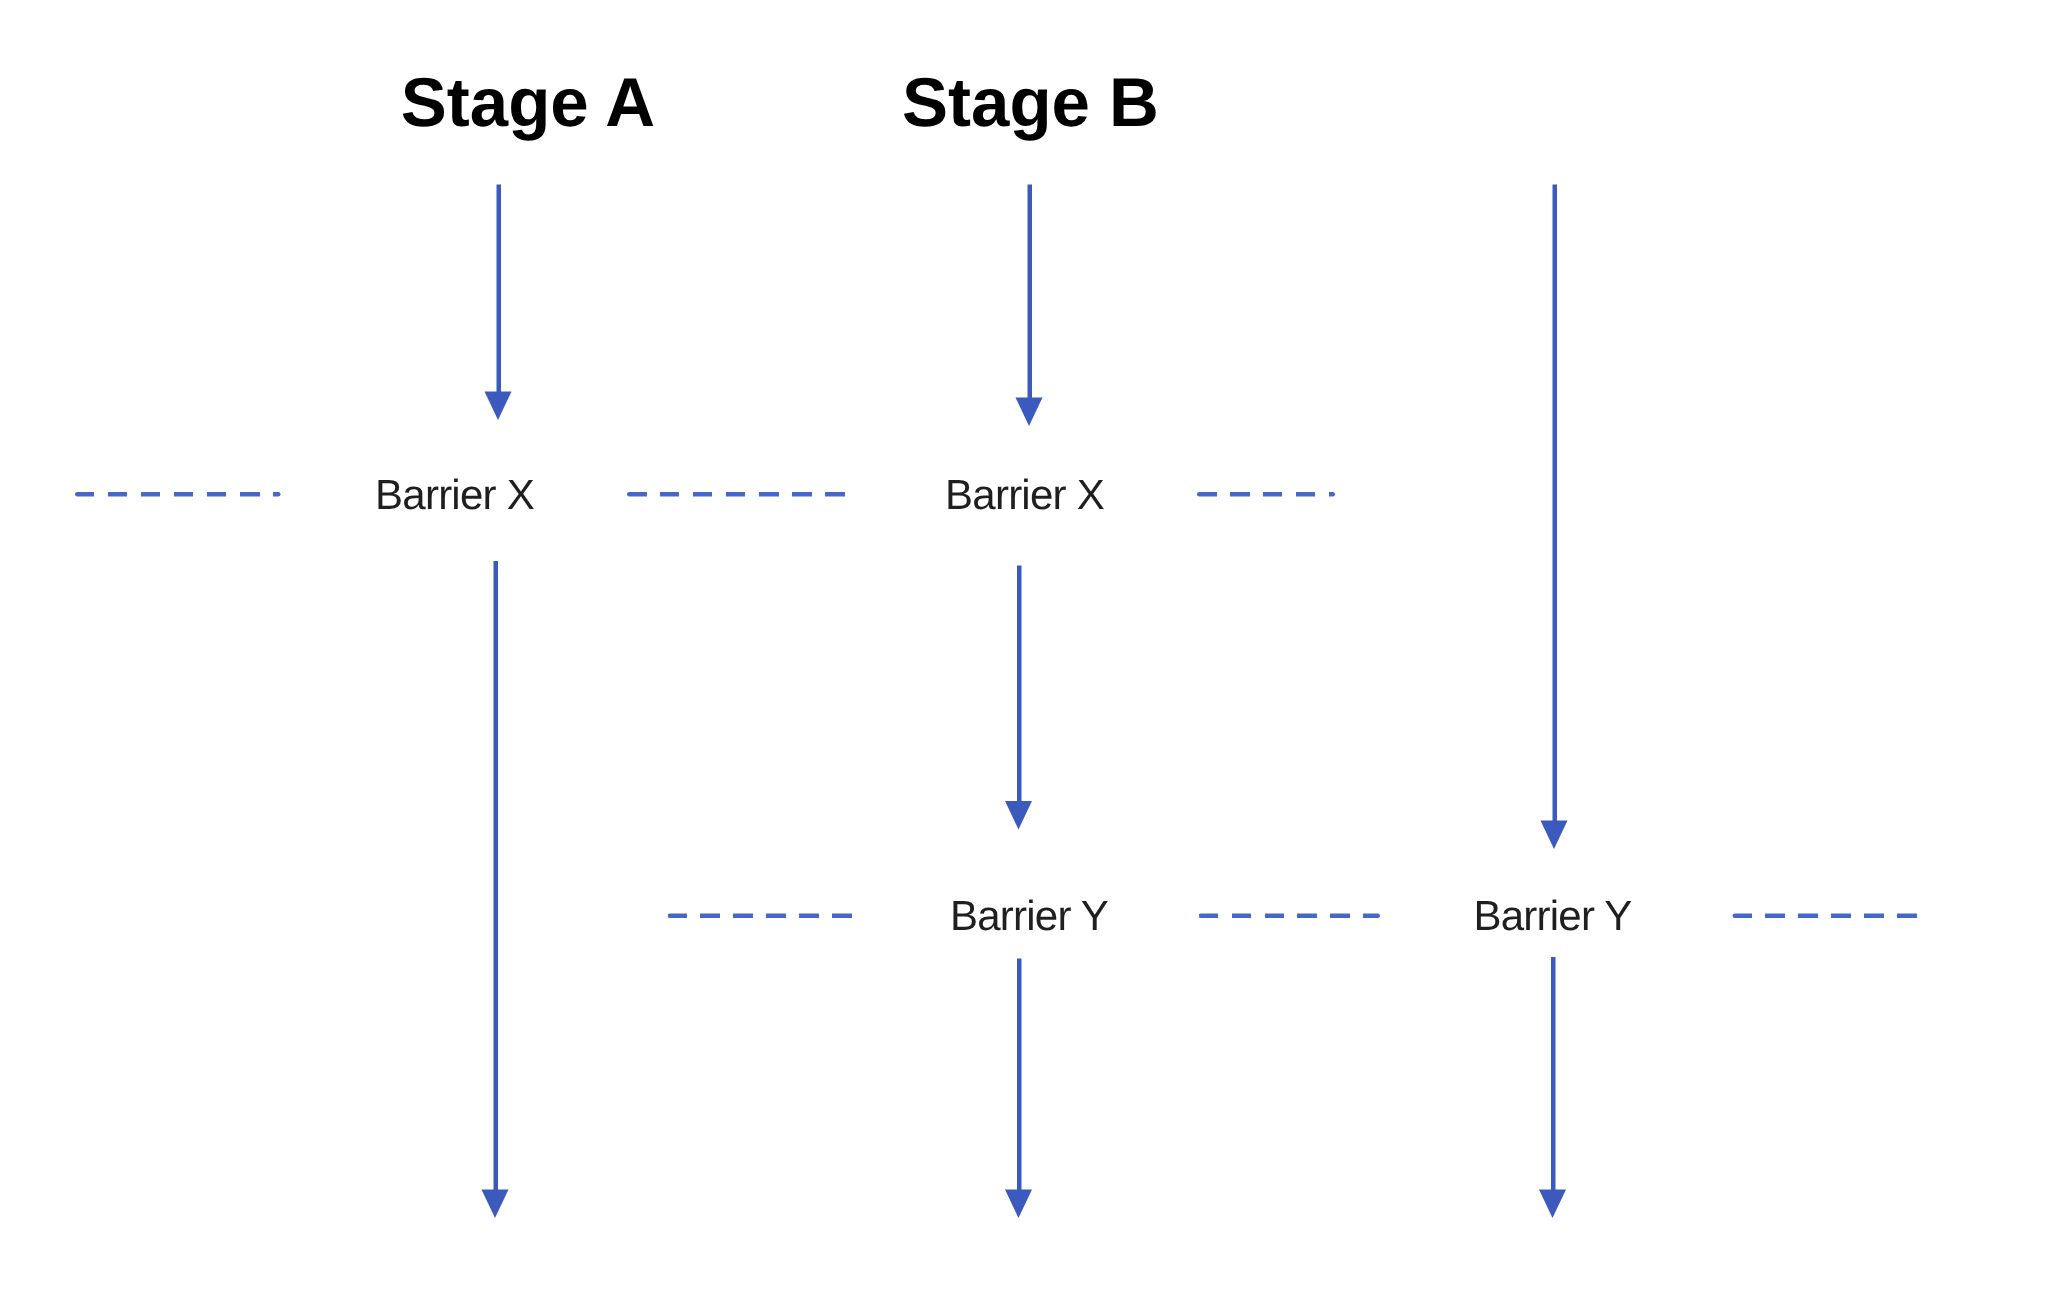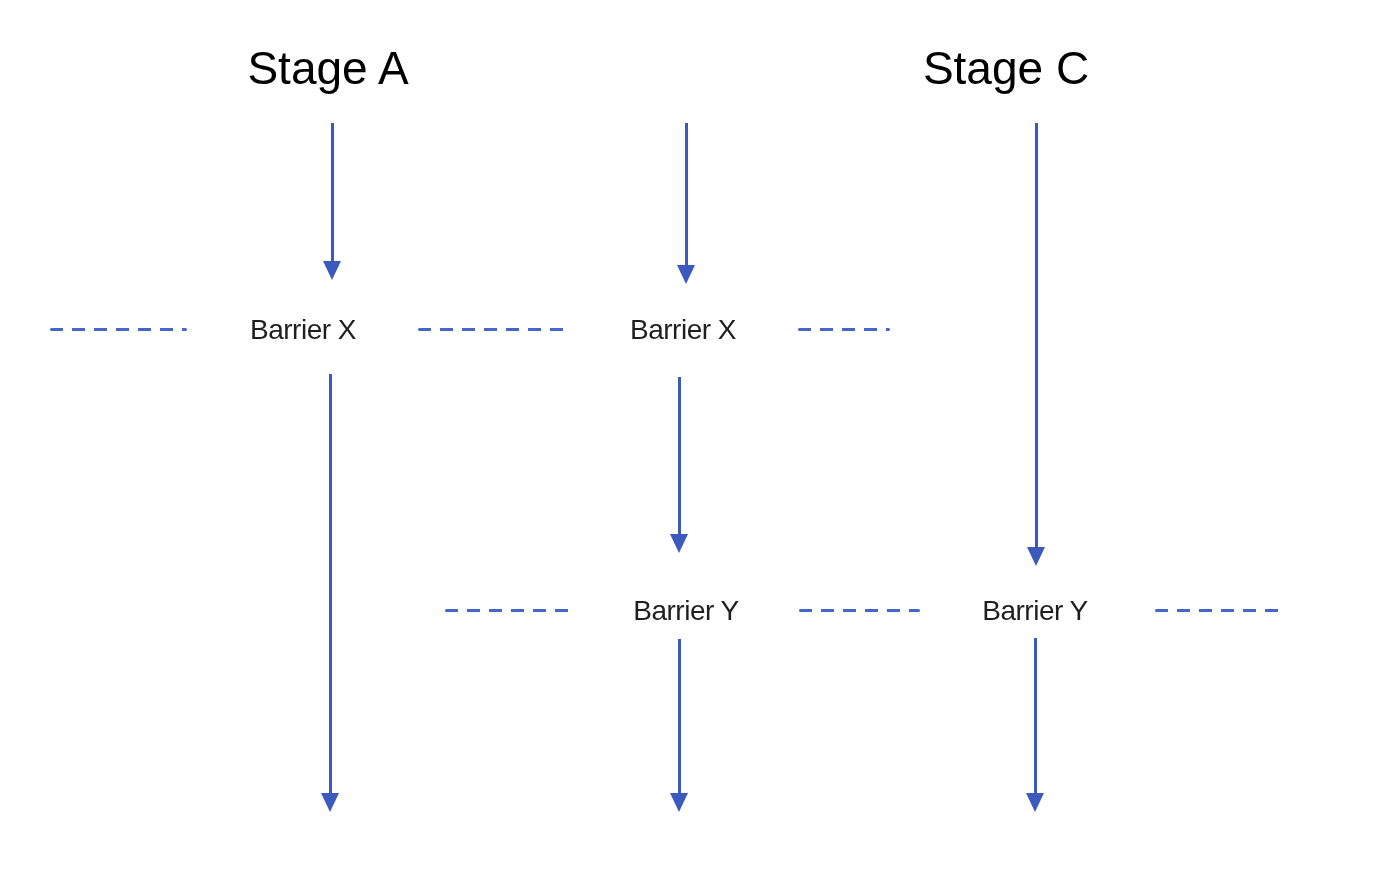--- a/index.html
+++ b/index.html
@@ -17,23 +17,24 @@
     height: 875px;
     background: var(--background);
     overflow: hidden;
     font-family: "Liberation Sans", sans-serif;
   }
   .stage-title {
     position: absolute;
     top: 68px;
     transform: translate(-50%, -50%);
     font-size: 46px;
-    font-weight: normal;
+    font-weight: bold;
     color: var(--stage-title);
     white-space: nowrap;
+    margin-left: 24px;
   }
   .barrier-label {
     position: absolute;
     transform: translate(-50%, -50%);
     font-size: 28px;
     font-weight: 400;
     color: var(--barrier-text);
     white-space: nowrap;
     letter-spacing: -0.5px;
   }
@@ -66,21 +67,21 @@
     background: repeating-linear-gradient(90deg, var(--dash) 0 13px, transparent 13px 22px);
     border-radius: 2px;
   }
 </style>
 </head>
 <body>
 
 <div class="canvas">
 
   <div class="stage-title" style="left:328px">Stage A</div>
-  <div class="stage-title" style="left:1006px">Stage C</div>
+  <div class="stage-title" style="left:663px">Stage B</div>
 
   <div class="arrow" style="left:332px; top:123px; height:157px">
     <i class="shaft"></i>
     <i class="head"></i>
   </div>
   <div class="arrow" style="left:330px; top:374px; height:438px">
     <i class="shaft"></i>
     <i class="head"></i>
   </div>
 

